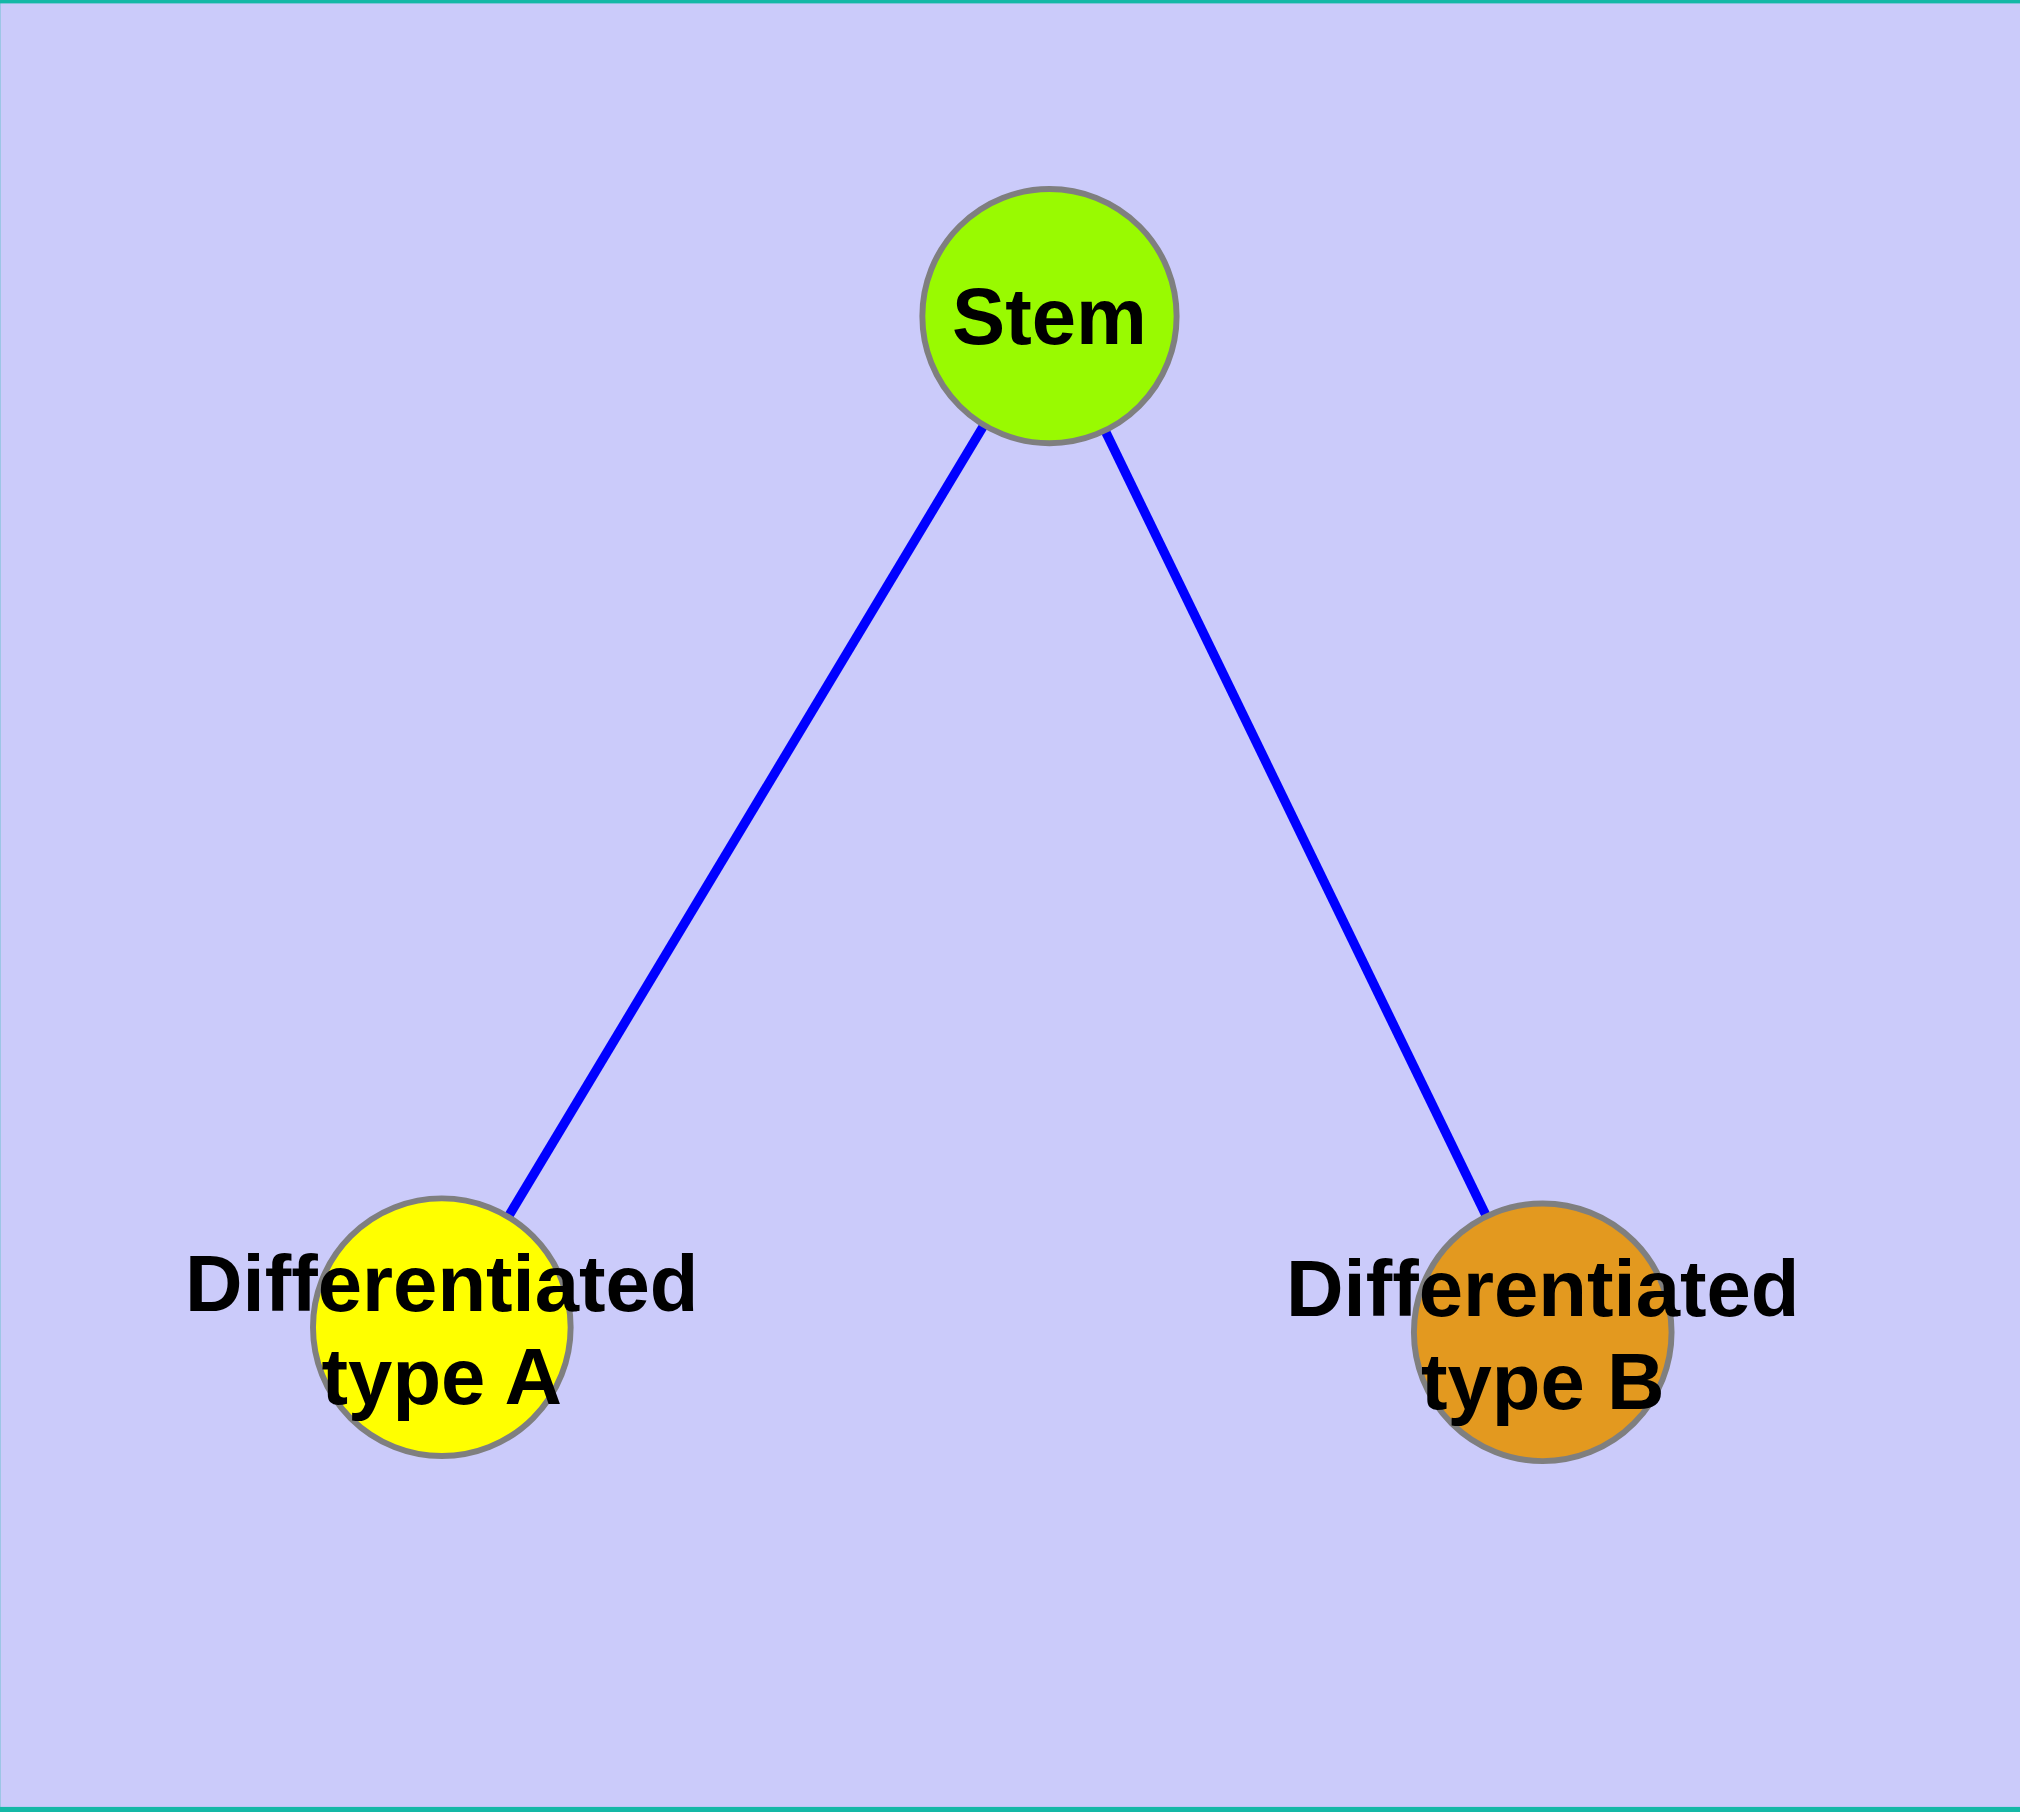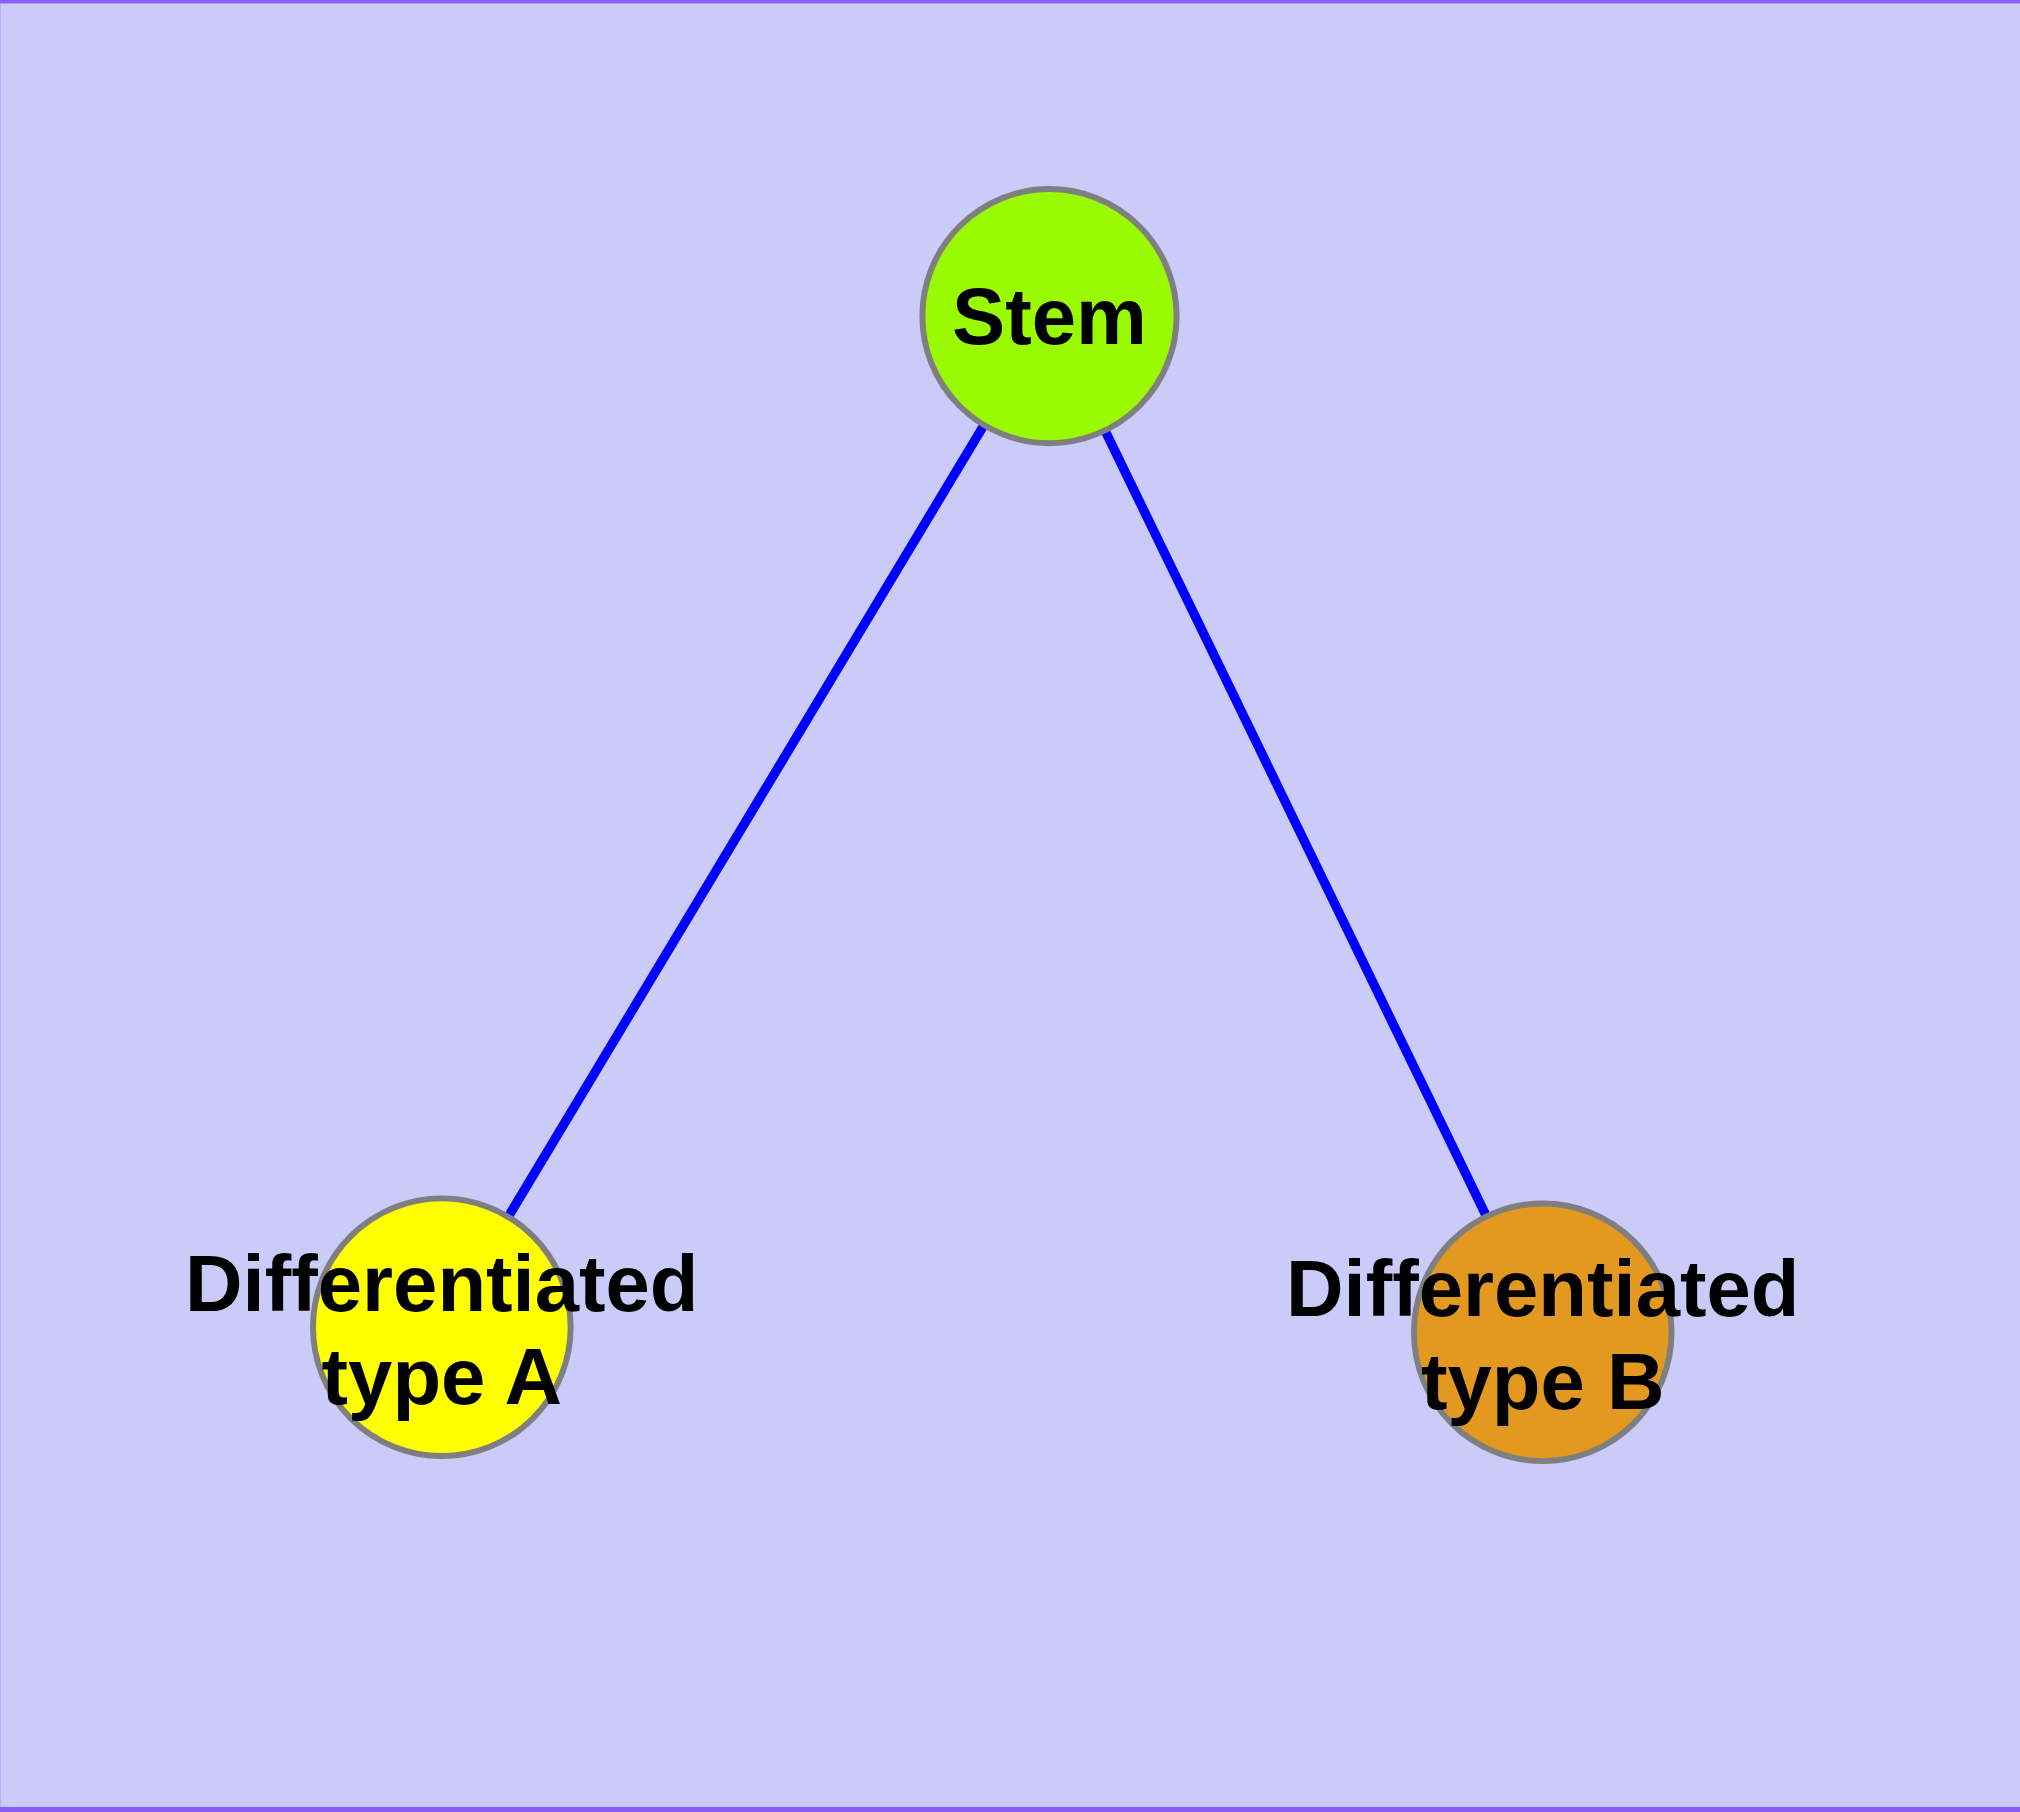--- a/index.html
+++ b/index.html
@@ -7,21 +7,21 @@
     padding: 0;
     background: #ffffff;
     width: 2021px;
     height: 1812px;
     overflow: hidden;
   }
   .stage {
     position: relative;
     width: 2021px;
     height: 1812px;
-    background: #8b5cf6;
+    background: #14b8a6;
   }
   svg {
     display: block;
   }
   .node-label {
     font-family: "Liberation Sans", sans-serif;
     font-weight: bold;
     font-size: 94px;
     text-anchor: middle;
   }

